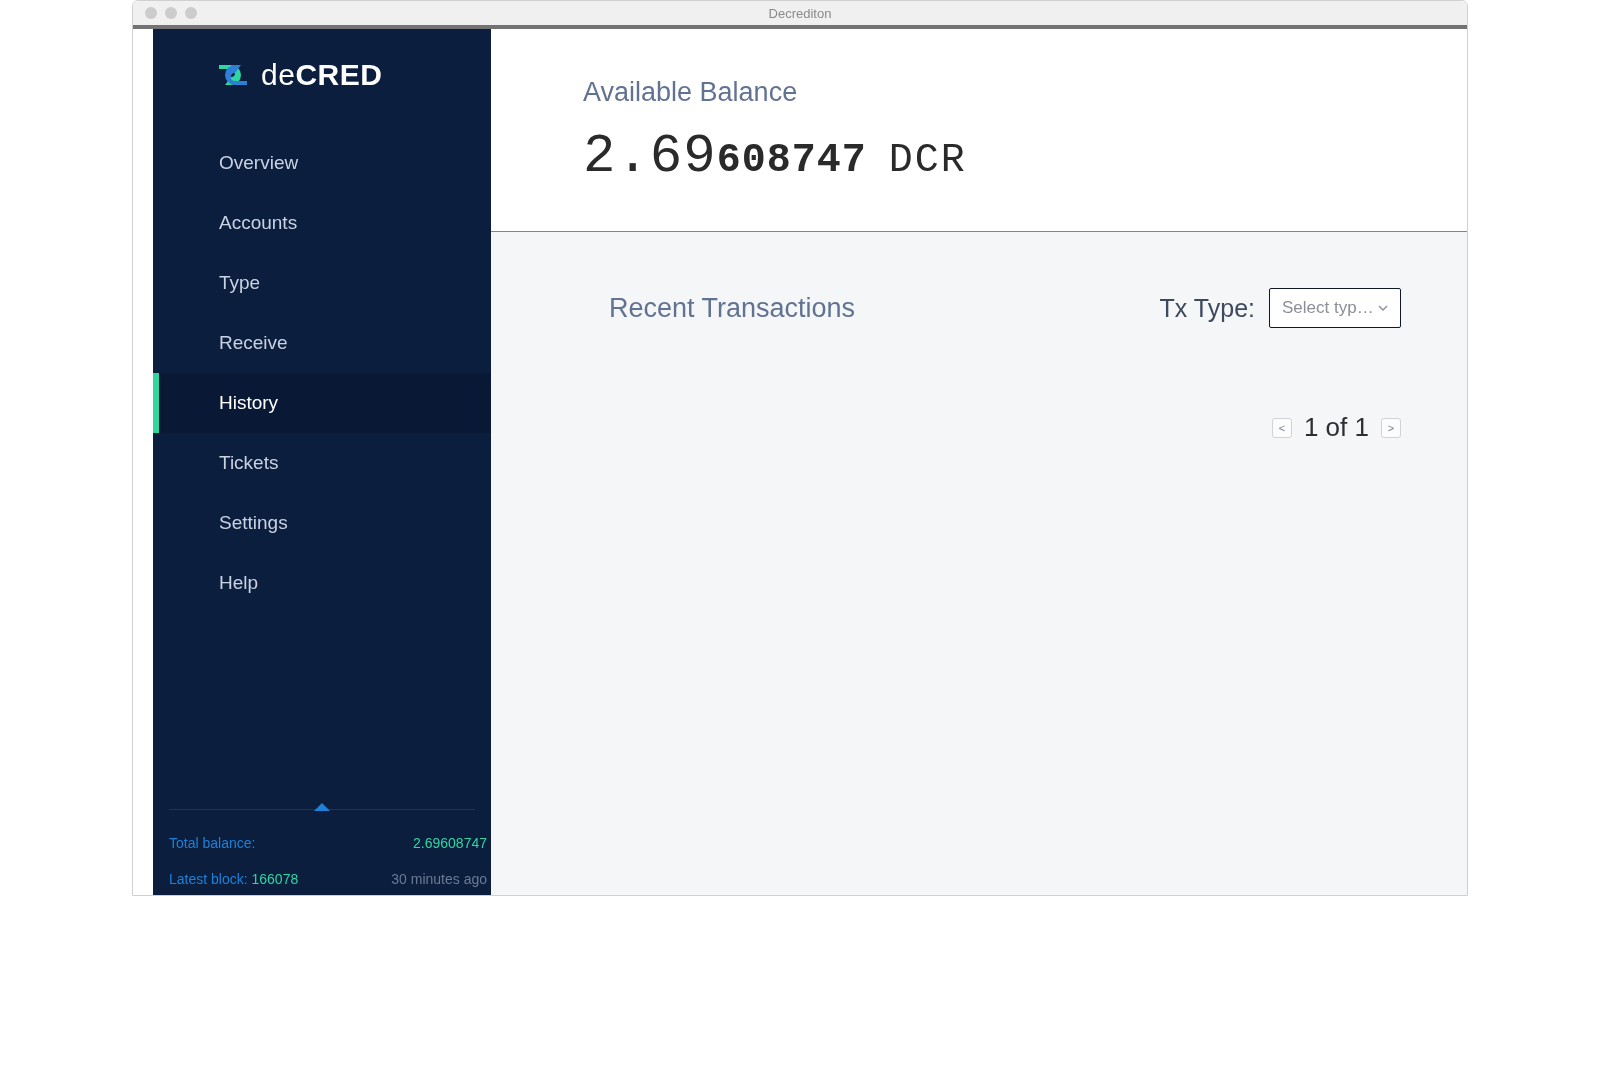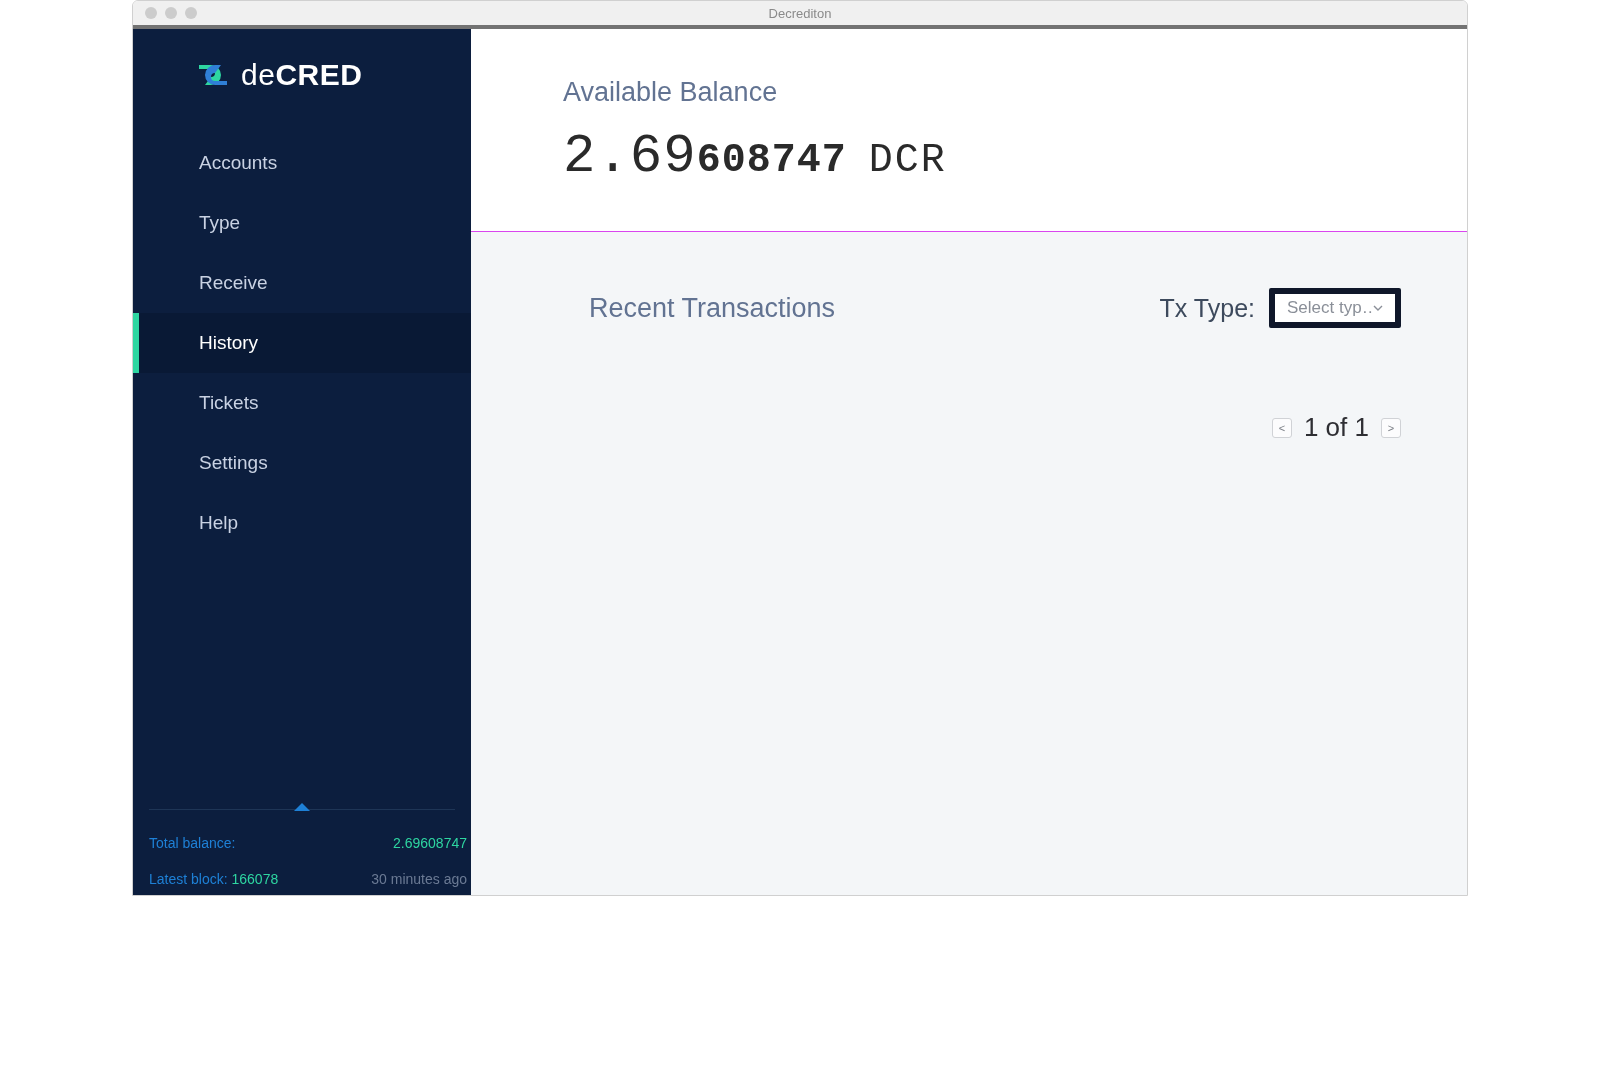--- a/index.html
+++ b/index.html
@@ -7,21 +7,21 @@
 
 .window { width: 1336px; height: 896px; border: 1px solid #d0d0d0; border-radius: 6px 6px 0 0; overflow: hidden; display: flex; flex-direction: column; background: #fff; margin: 0 auto; }
 
 .titlebar { height: 28px; background: #f0f0f0; border-bottom: 4px solid #737373; display: flex; align-items: center; position: relative; }
 .traffic-lights { display: flex; gap: 8px; padding-left: 12px; }
 .traffic-lights span { width: 12px; height: 12px; border-radius: 50%; background: #ccc; display: inline-block; }
 .win-title { position: absolute; left: 50%; transform: translateX(-50%); color: #8a8a8a; font-size: 13px; }
 
 .body { flex: 1; display: flex; min-height: 0; }
 
-.sidebar { width: 338px; background: #0c1e3e; display: flex; flex-direction: column; color: #fff; }
+.sidebar { width: 338px; background: #0c1e3e; display: flex; flex-direction: column; color: #fff; margin-left: 20px; }
 .logo-wrap { padding: 28px 0 18px 62px; display: flex; align-items: center; gap: 10px; }
 .logo-text { font-size: 30px; font-weight: 300; letter-spacing: .5px; }
 .logo-text b { font-weight: 800; }
 
 .nav { padding-top: 22px; }
 .nav-item { height: 60px; display: flex; align-items: center; padding-left: 66px; font-size: 19px; color: #c9d2e3; cursor: pointer; position: relative; }
 .nav-item.active { background: #091935; color: #ffffff; }
 .nav-item.active::before { content: ""; position: absolute; left: 0; top: 0; bottom: 0; width: 6px; background: #2ed6a1; }
 
 .sidebar-spacer { flex: 1; }
@@ -42,21 +42,21 @@
 .balance-amt { margin-left: 92px; font-family: "Courier New", monospace; color: #2a2a2a; display: flex; align-items: baseline; gap: 22px; }
 .balance-big { font-size: 54px; letter-spacing: 1px; }
 .balance-small { font-size: 40px; letter-spacing: 1px; font-weight: bold; }
 .balance-unit { font-size: 40px; letter-spacing: 2px; }
 
 .tx-section { background: #f4f6f8; flex: 1; padding: 56px 66px 0 118px; position: relative; }
 .tx-head-row { display: flex; align-items: center; justify-content: space-between; margin-bottom: 32px; gap: 14px; }
 .tx-title { color: #627392; font-size: 27px; font-weight: 400; }
 .tx-filter { display: flex; align-items: center; gap: 14px; }
 .tx-filter-label { color: #3d4a5d; font-size: 25px; }
-.tx-select { width: 132px; height: 40px; border: 6px solid #0f172a; background: #fff; color: #8a8f98; font-size: 17px; padding: 4px 12px; display: flex; align-items: center; justify-content: space-between; cursor: pointer; border-radius: 2px; }
+.tx-select { width: 132px; height: 40px; border: 1px solid #0f172a; background: #fff; color: #8a8f98; font-size: 17px; padding: 4px 12px; display: flex; align-items: center; justify-content: space-between; cursor: pointer; border-radius: 2px; }
 .tx-select svg { flex-shrink: 0; }
 .tx-select span { white-space: nowrap; overflow: hidden; text-overflow: clip; }
 
 .no-tx { margin-left: -22px; color: #3f3f3f; font-size: 15px; }
 
 .pager { position: absolute; right: 66px; top: 180px; display: flex; align-items: center; gap: 12px; }
 .pager-btn { width: 20px; height: 20px; border: 1px solid #d0d2d6; background: #fcfcfd; color: #7a7e85; font-size: 11px; display: flex; align-items: center; justify-content: center; cursor: pointer; border-radius: 3px; }
 .pager-text { font-size: 26px; color: #2e2e33; }
 </style>
 </head>
@@ -76,20 +76,21 @@
     <aside class="sidebar">
       <div class="logo-wrap">
         <svg width="36" height="36" viewBox="0 0 36 36">
           <path d="M4 8 h12 a10 10 0 0 1 0 20 h-6 l6 -8 a4 4 0 0 0 0 -8 h-12 z" fill="#2ed6a1"></path>
           <path d="M32 28 h-12 a10 10 0 0 1 0 -20 h6 l-6 8 a4 4 0 0 0 0 8 h12 z" fill="#2f7fd6"></path>
         </svg>
         <span class="logo-text"><span>de</span><b>CRED</b></span>
       </div>
 
       <nav class="nav">
+        <div class="nav-item">Overview</div>
         <div class="nav-item">Accounts</div>
         <div class="nav-item">Type</div>
         <div class="nav-item">Receive</div>
         <div class="nav-item active">History</div>
         <div class="nav-item">Tickets</div>
         <div class="nav-item">Settings</div>
         <div class="nav-item">Help</div>
       </nav>
 
       <div class="sidebar-spacer"></div>

